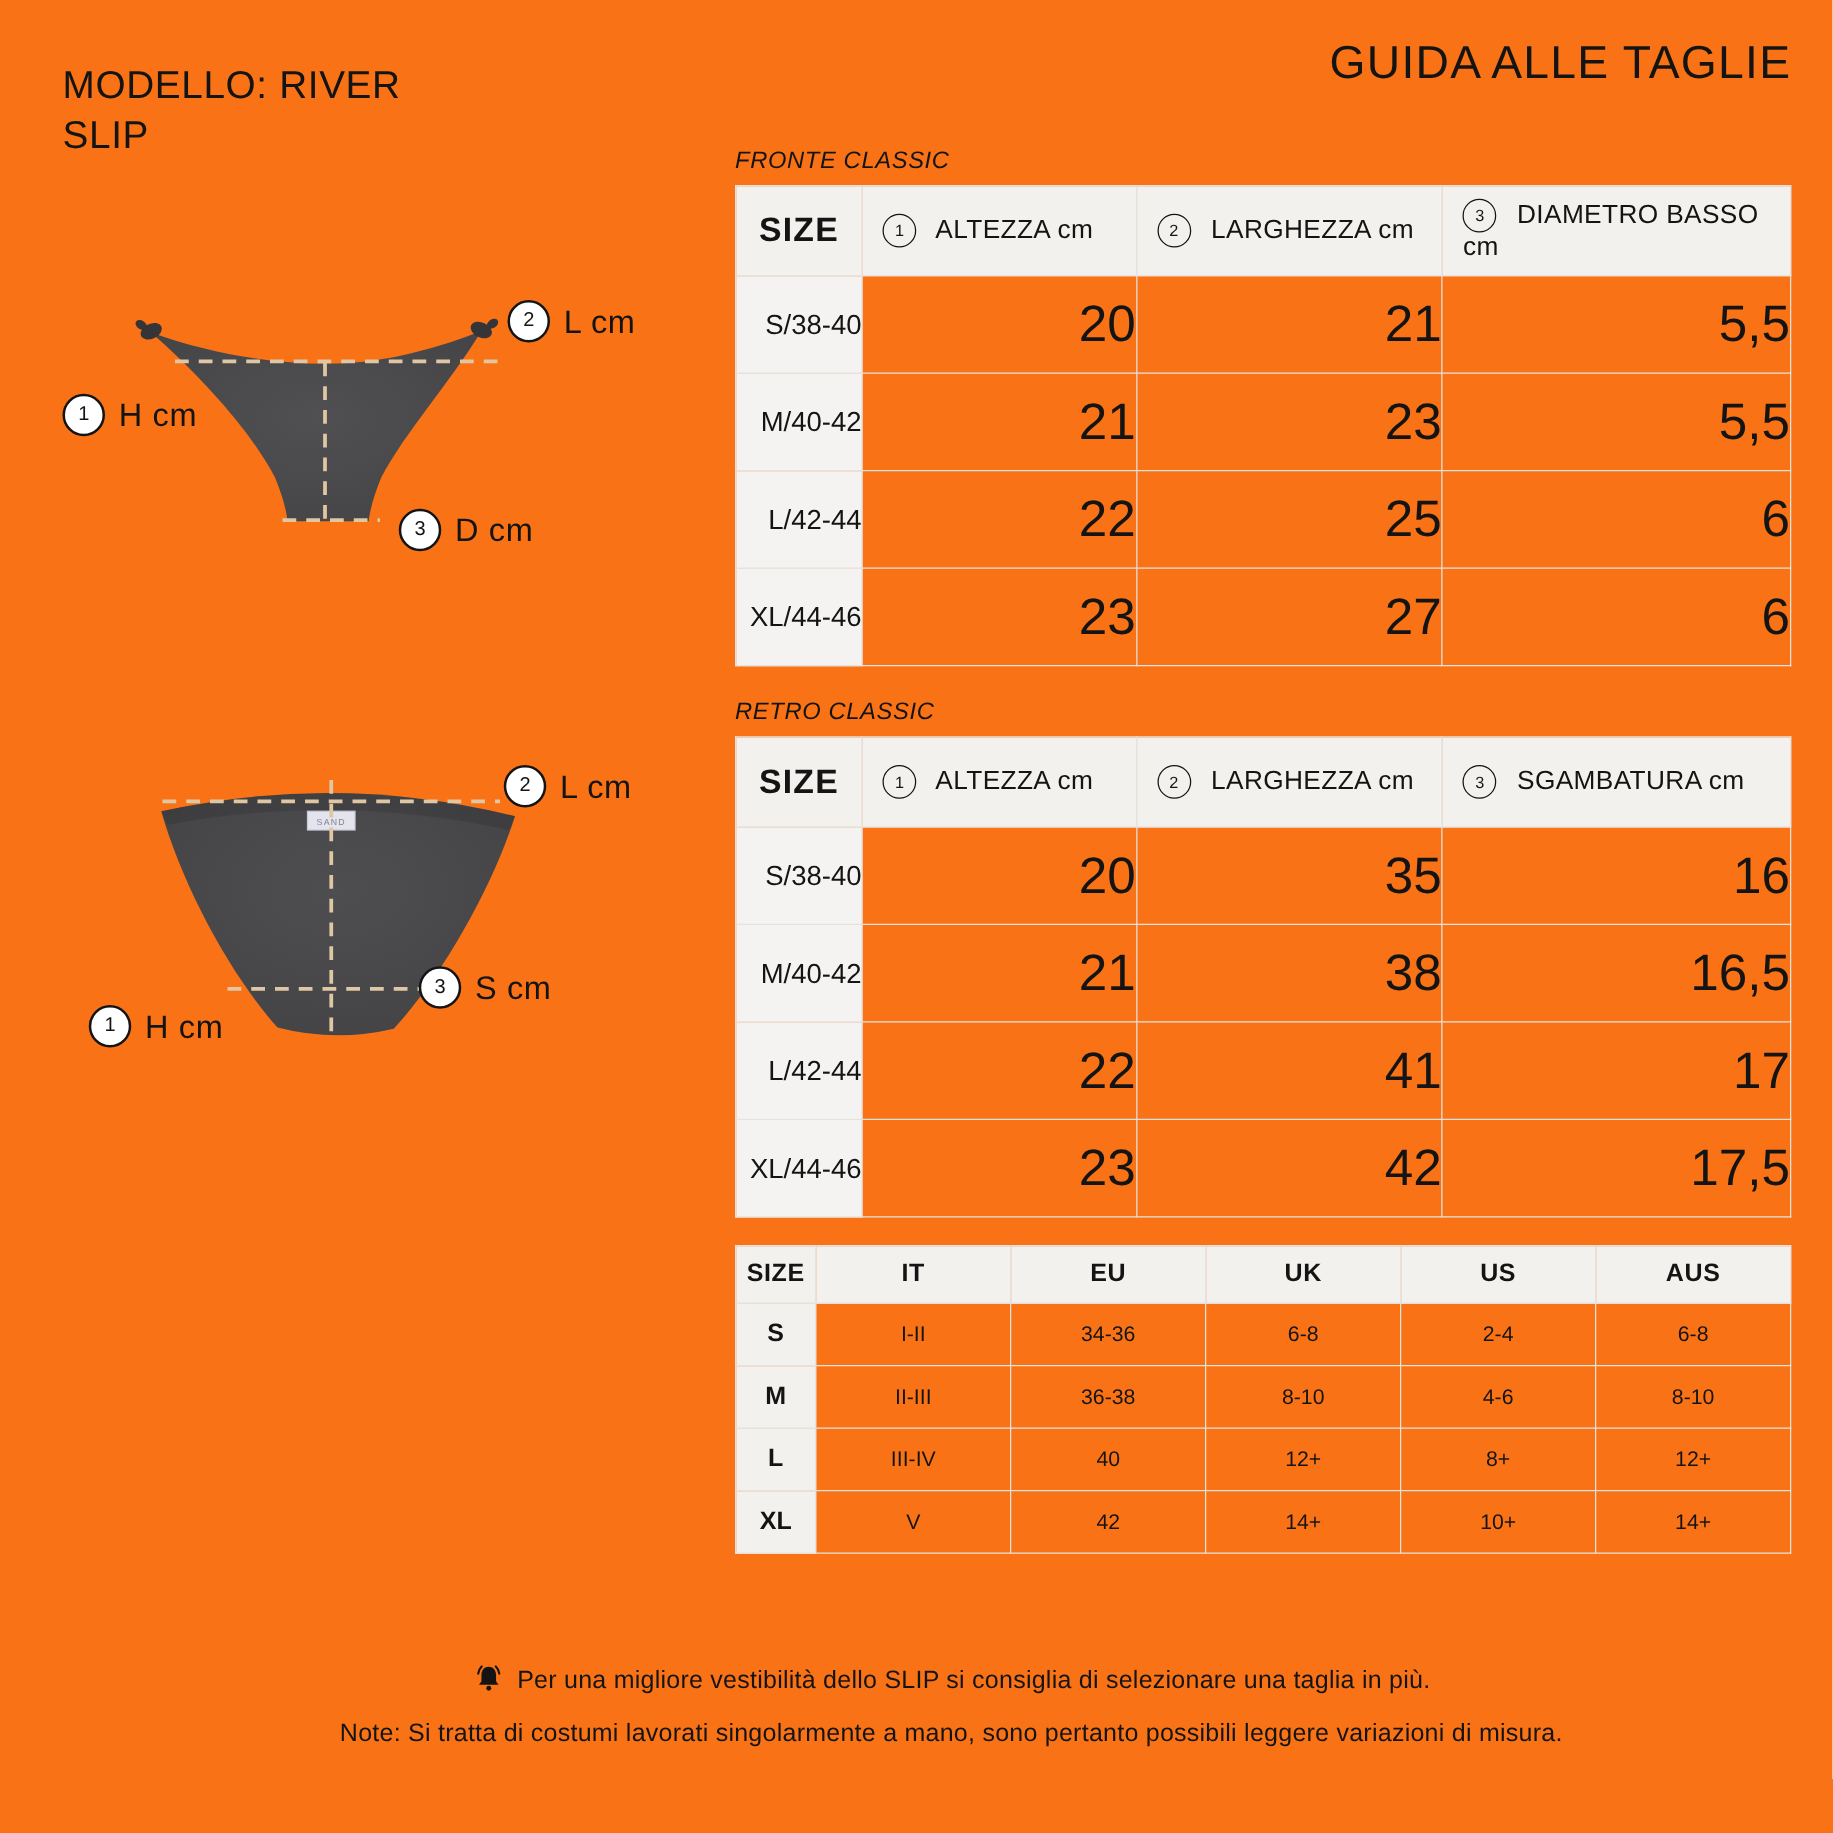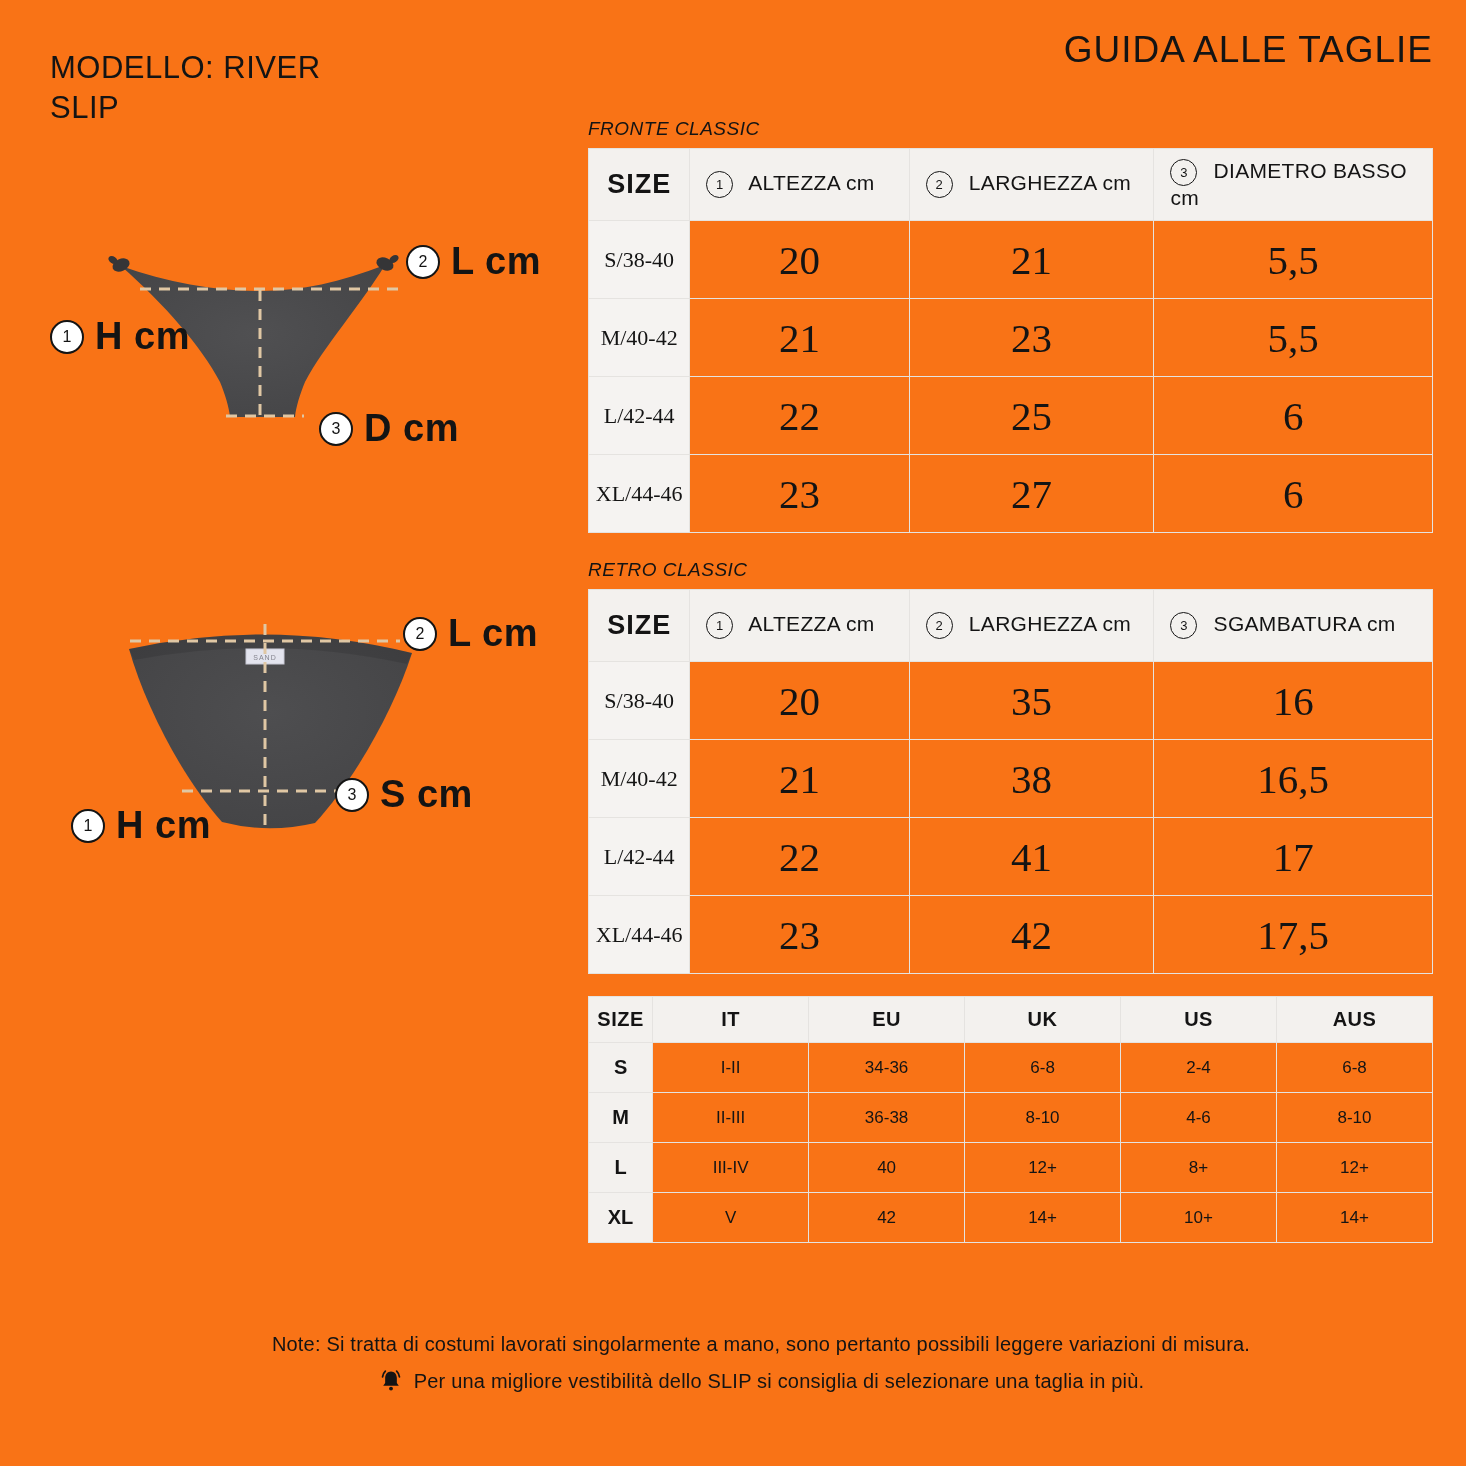--- a/index.html
+++ b/index.html
@@ -23,21 +23,21 @@
   .diagram-front{left:40px;top:232px;width:520px;height:235px;}
   .diagram-front svg.garment{position:absolute;left:68px;top:20px;}
   .diagram-back{left:40px;top:598px;width:520px;height:285px;}
   .diagram-back svg.garment{position:absolute;left:78px;top:24px;}
   .annot{position:absolute;display:flex;align-items:center;gap:11px;white-space:nowrap;}
   .annot .circ{
     width:34px;height:34px;border:2.5px solid var(--ink);border-radius:50%;
     display:flex;align-items:center;justify-content:center;
     font-size:16px;background:#fff;flex:0 0 auto;
   }
-  .annot .lab{font-size:38px;font-weight:700;letter-spacing:.5px;}
+  .annot .lab{font-size:26px;font-weight:400;letter-spacing:.5px;}
   .fr-l{left:366px;top:8px;}
   .fr-h{left:10px;top:83px;}
   .fr-d{left:279px;top:175px;}
   .bk-l{left:363px;top:14px;}
   .bk-s{left:295px;top:175px;}
   .bk-h{left:31px;top:206px;}
   
   .right-col{position:absolute;left:588px;top:28px;width:845px;}
   .guide-title{font-size:37px;font-weight:400;letter-spacing:1px;line-height:44px;text-align:right;}
   .section-label{margin-top:46px;margin-bottom:8px;font-size:19px;letter-spacing:.5px;font-style:italic;}
@@ -51,21 +51,21 @@
   .measure-table col.c-c{width:33%;}
   .measure-table thead th{
     background:var(--hdr-bg);height:72px;font-weight:400;font-size:21px;
     text-align:left;padding-left:16px;letter-spacing:.3px;
   }
   .measure-table thead th.size-th{text-align:center;padding-left:0;font-weight:700;font-size:27px;letter-spacing:1px;}
   .hcirc{
     display:inline-flex;width:27px;height:27px;border:1.5px solid var(--ink);border-radius:50%;
     align-items:center;justify-content:center;font-size:13px;margin-right:10px;vertical-align:middle;
   }
-  .measure-table td{height:78px;text-align:center;font-family:Liberation Serif, serif;}
+  .measure-table td{height:78px;text-align:right;}
   .measure-table td.size-cell{background:var(--size-bg);font-size:22px;}
   .measure-table td.val-cell{font-size:41px;}
   
   .intl-table{margin-top:22px;}
   .intl-table col.c-size{width:7.6%;}
   .intl-table col.c-eq{width:18.48%;}
   .intl-table thead th{background:var(--hdr-bg);height:46px;font-size:20px;font-weight:700;text-align:center;letter-spacing:.5px;}
   .intl-table td{height:50px;text-align:center;font-size:17px;}
   .intl-table td.size-cell{background:var(--hdr-bg);font-weight:700;font-size:20px;}
   
@@ -323,26 +323,26 @@
             <td>42</td>
             <td>14+</td>
             <td>10+</td>
             <td>14+</td>
           </tr>
         </tbody>
     </table>
   </section>
 
   <footer class="notes">
-    <div>Note: Si tratta di costumi lavorati singolarmente a mano, sono pertanto possibili leggere variazioni di misura.</div>
     <div>
       <span class="bell">
         <svg width="26" height="26" viewBox="0 0 24 24" fill="#141414">
           <path d="M12,3.2 C8.9,3.2 6.6,5.8 6.6,9.2 L6.6,13.8 L4.8,16.4 L19.2,16.4 L17.4,13.8 L17.4,9.2 C17.4,5.8 15.1,3.2 12,3.2 Z"></path>
           <circle cx="12" cy="19" r="1.8"></circle>
           <path d="M4.2,8.2 A8.6,8.6 0 0 1 6.8,2.9" fill="none" stroke="#141414" stroke-width="1.6" stroke-linecap="round"></path>
           <path d="M19.8,8.2 A8.6,8.6 0 0 0 17.2,2.9" fill="none" stroke="#141414" stroke-width="1.6" stroke-linecap="round"></path>
         </svg>
       </span><span>Per una migliore vestibilità dello SLIP si consiglia di selezionare una taglia in più.</span>
     </div>
+    <div>Note: Si tratta di costumi lavorati singolarmente a mano, sono pertanto possibili leggere variazioni di misura.</div>
   </footer>
 
 </div>
 
 </body></html>

